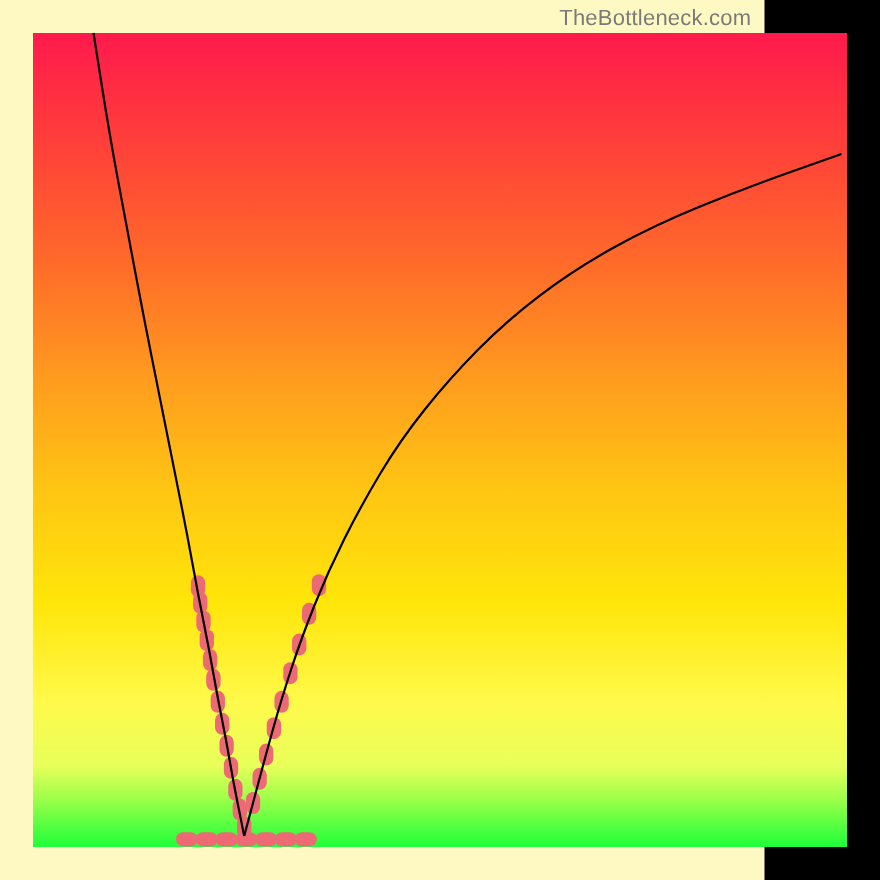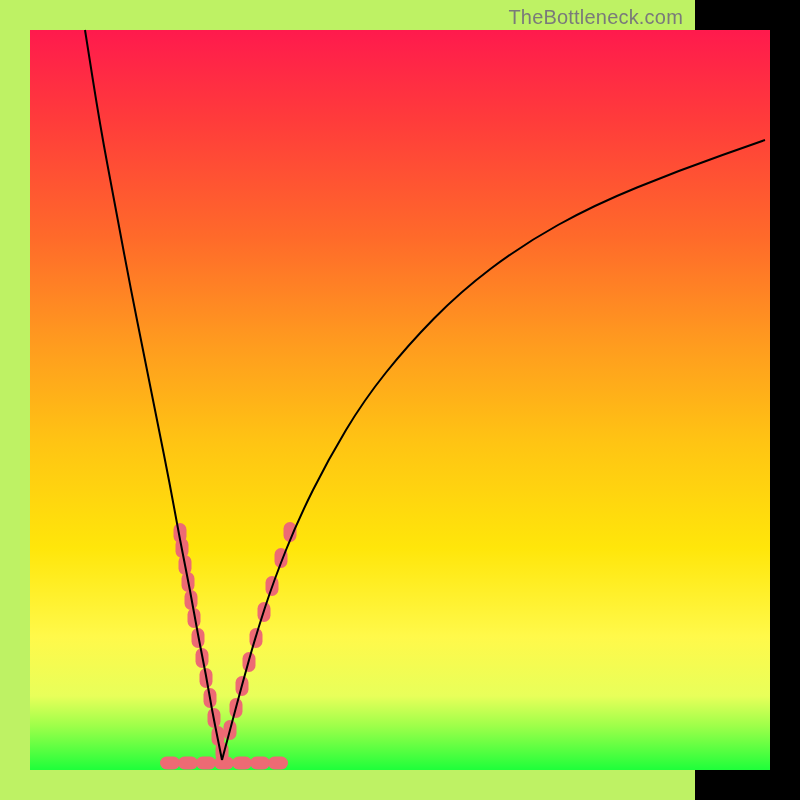--- a/index.html
+++ b/index.html
@@ -10,21 +10,21 @@
     overflow: hidden;
     background: #000;
     font-family: Arial, Helvetica, sans-serif;
   }
   .frame {
     position: absolute;
     left: 0;
     top: 0;
     width: 695px;
     height: 800px;
-    background: #bef264;
+    background: #fef9c3;
   }
   .plot-area {
     position: absolute;
     left: 30px;
     top: 30px;
     width: 740px;
     height: 740px;
     
     background: linear-gradient(
       to bottom,

